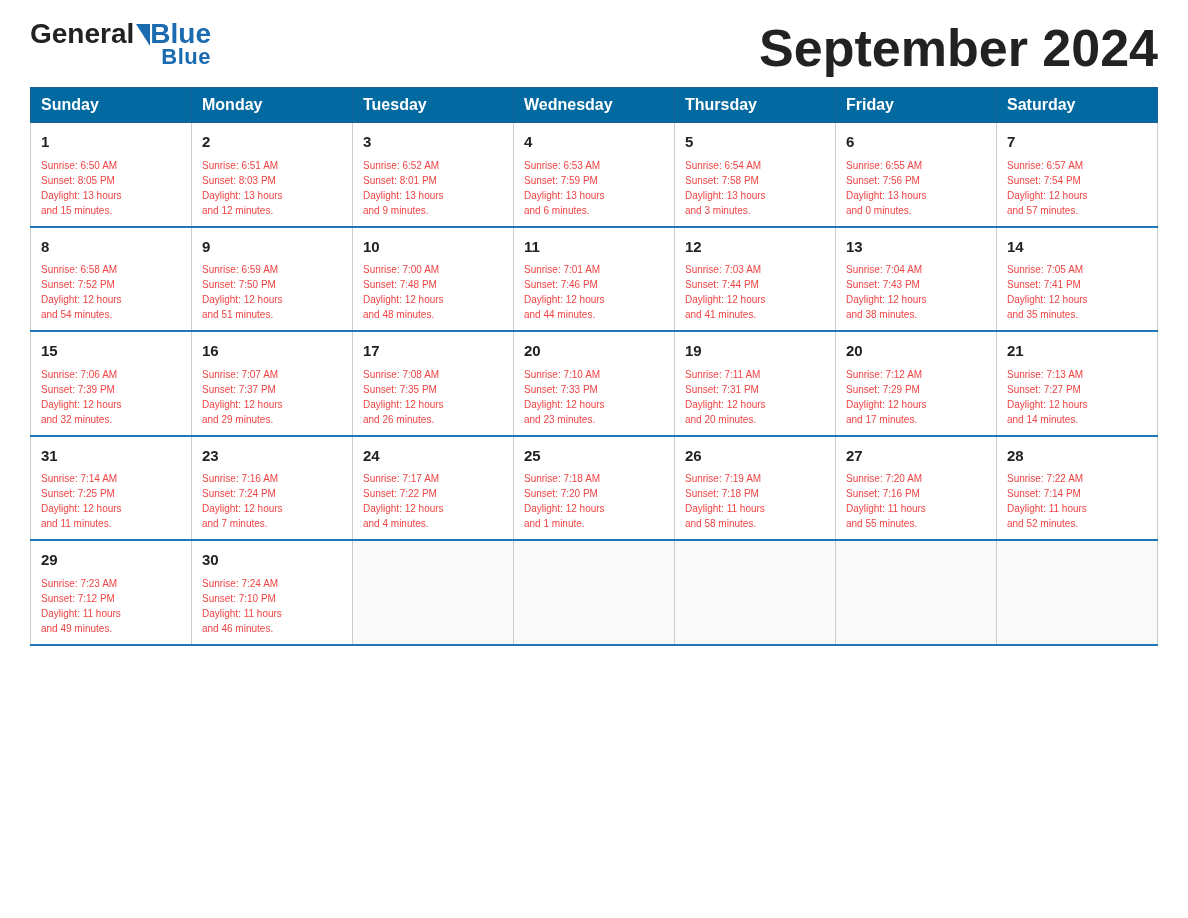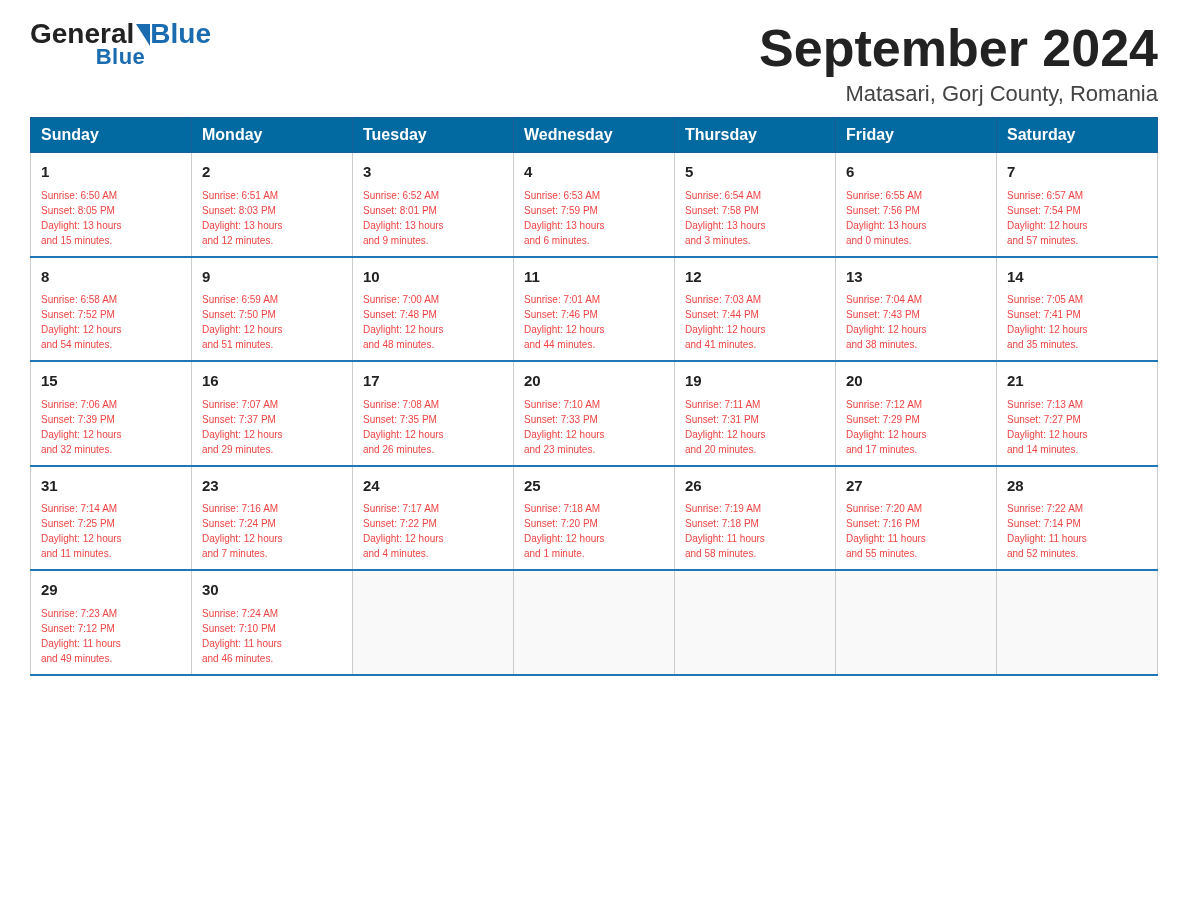--- a/index.html
+++ b/index.html
@@ -13,21 +13,21 @@
     }
     .header-row {
       display: flex;
       align-items: flex-start;
       justify-content: space-between;
       margin-bottom: 10px;
     }
     .logo-area {
       display: flex;
       flex-direction: column;
-      align-items: center;
+      align-items: flex-end;
     }
     .logo-text {
       display: flex;
       align-items: center;
       font-size: 28px;
       font-weight: bold;
       color: #222;
       line-height: 1;
     }
     .logo-text .blue-part {
@@ -114,21 +114,20 @@
   <div class="logo-area">
     <div class="logo-text">
       <span>General</span>
         <span class="logo-triangle"></span>
         <span class="blue-part">Blue</span>
     </div>
     <div class="logo-underline">Blue</div>
   </div>
   <div class="title-area">
     <div class="calendar-title">September 2024</div>
-    <div class="calendar-subtitle">Matasari, Gorj County, Romania</div>
   </div>
 </div>
 
 <table class="calendar">
   <thead>
     <tr>
     <th>Sunday</th>
         <th>Monday</th>
         <th>Tuesday</th>
         <th>Wednesday</th>

